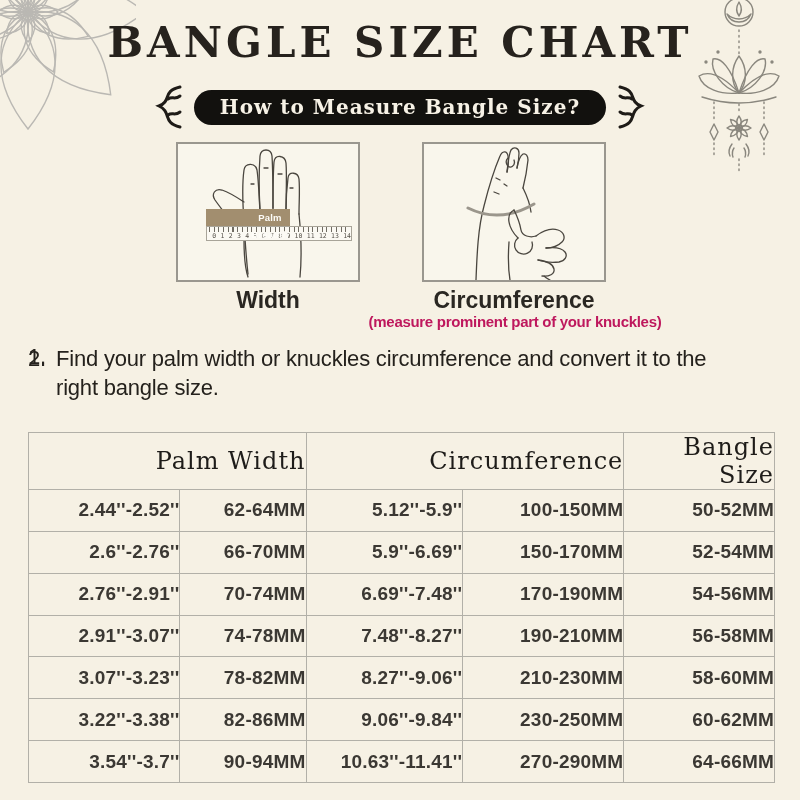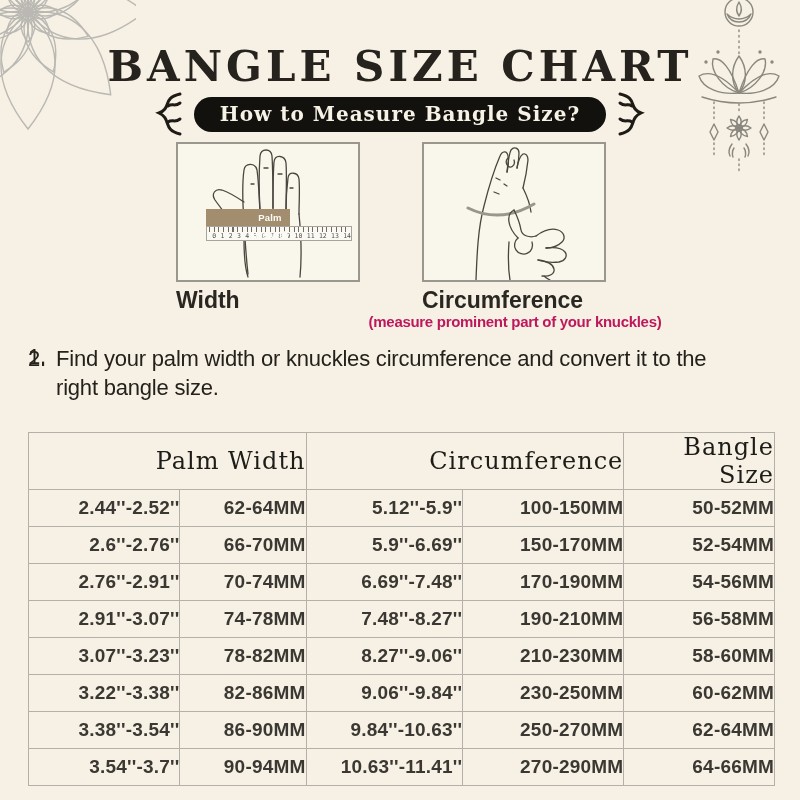--- a/index.html
+++ b/index.html
@@ -16,45 +16,45 @@
     position:relative; overflow:hidden;
   }
   .stage{position:absolute;inset:0;width:800px;height:800px;}
 
   
   .mandala{position:absolute;left:-14px;top:-18px;width:150px;height:150px;}
   .lotus-ornament{position:absolute;right:6px;top:-4px;width:110px;height:185px;}
 
   
   .page-title{
-    position:absolute;top:42px;left:0;width:800px;text-align:center;
+    position:absolute;top:18px;left:0;width:800px;text-align:center;
     font-family:"DejaVu Serif","Liberation Serif",serif;
     font-size:42px;font-weight:bold;letter-spacing:4px;color:var(--ink);
   }
   .badge-row{
     position:absolute;top:87px;left:0;width:800px;height:40px;
-    display:flex;align-items:center;justify-content:center;gap:10px;margin-top:7px;
+    display:flex;align-items:center;justify-content:center;gap:10px;
   }
   .badge{
     background:var(--badge-bg);color:var(--badge-text);
     border-radius:18px;height:35px;line-height:35px;padding:0 26px;
     font-family:"DejaVu Serif","Liberation Serif",serif;
     font-size:20px;font-weight:bold;letter-spacing:1px;
   }
   .flourish{width:30px;height:46px;}
 
   
   .figure-box{
     position:absolute;top:142px;width:184px;height:140px;
     border:2px solid #9a978f;background:#f9f6ec;
   }
   .figure-box.left{left:176px;}
   .figure-box.right{left:422px;}
   .figure-caption{
-    position:absolute;top:287px;text-align:left;
+    position:absolute;top:287px;text-align:center;
     font-size:23px;font-weight:bold;color:#2a2archive722;color:#2a2722;letter-spacing:0;
   }
   .figure-caption.width-cap{left:176px;width:184px;}
   .figure-caption.circ-cap{left:422px;width:184px;}
   .figure-note{
     position:absolute;top:313px;left:330px;width:370px;text-align:center;
     font-size:15px;font-weight:bold;color:#be185d;letter-spacing:-0.3px;
   }
 
   
@@ -306,27 +306,20 @@
         <td>58-60MM</td>
       </tr>
       <tr>
         <td>3.22''-3.38''</td>
         <td>82-86MM</td>
         <td>9.06''-9.84''</td>
         <td>230-250MM</td>
         <td>60-62MM</td>
       </tr>
       <tr>
-        <td>3.38''-3.54''</td>
-        <td>86-90MM</td>
-        <td>9.84''-10.63''</td>
-        <td>250-270MM</td>
-        <td>62-64MM</td>
-      </tr>
-      <tr>
         <td>3.54''-3.7''</td>
         <td>90-94MM</td>
         <td>10.63''-11.41''</td>
         <td>270-290MM</td>
         <td>64-66MM</td>
       </tr>
     </tbody>
   </table>
 
 </div>

